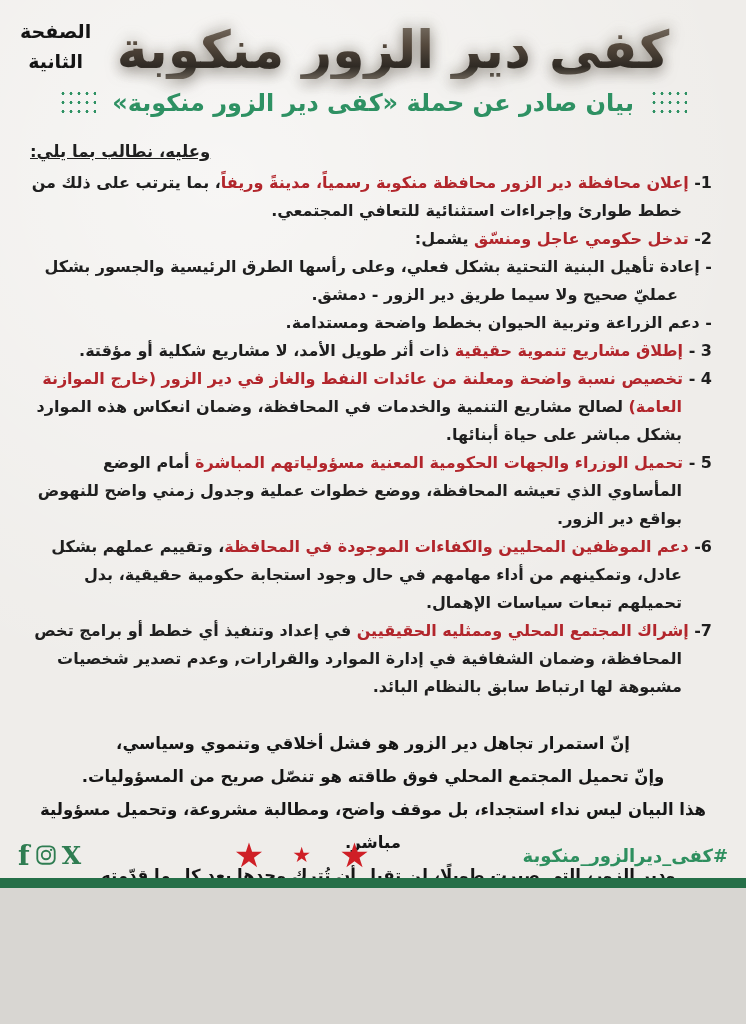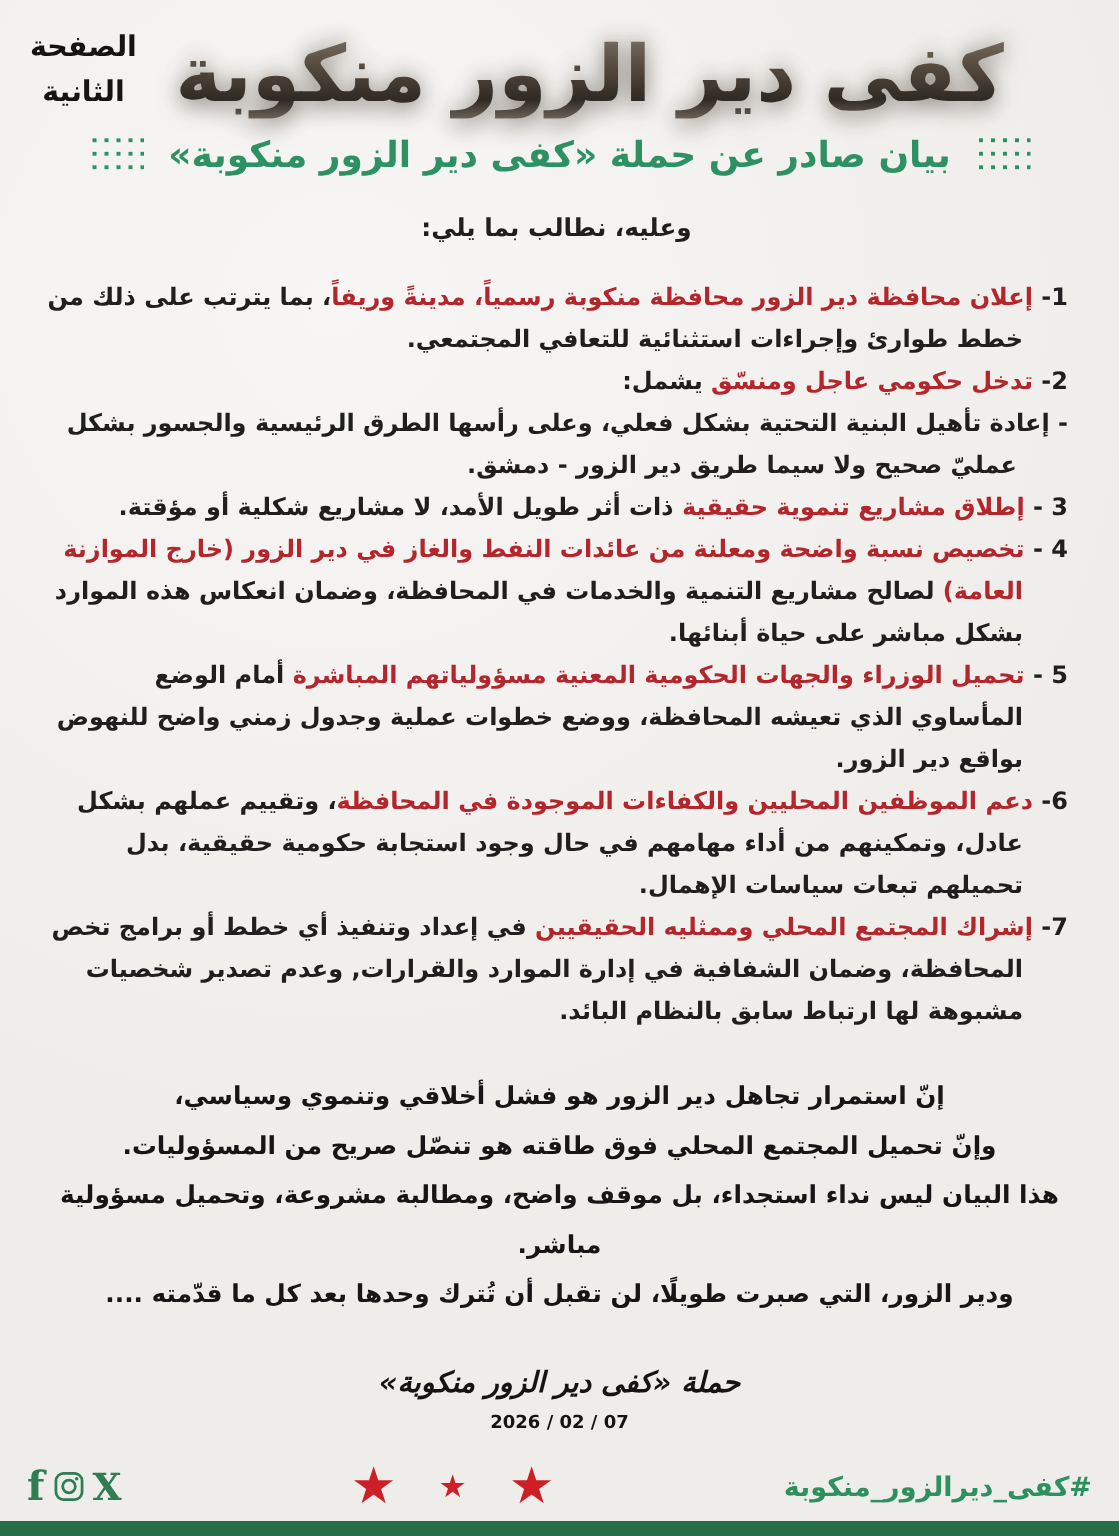--- a/index.html
+++ b/index.html
@@ -1,18 +1,18 @@
 <!DOCTYPE html>
 <html lang="ar"><head>
 <meta charset="utf-8">
 <style>
   html,body{margin:0;padding:0;background:#d8d6d2;}
   .page{
     position:relative;
-    width:746px;height:1024px;
+    width:746px;height:888px;
     margin:0 auto;
     background:#efedea;
     background-image:radial-gradient(circle at 30% 20%, rgba(255,255,255,.5), rgba(0,0,0,0) 60%);
     font-family:"DejaVu Sans", sans-serif;
     color:#1f1f1f;
     overflow:hidden;
     direction:rtl;
   }
   
   .page-label{
@@ -39,21 +39,21 @@
   .dots{
     width:37px;height:28px;flex:0 0 auto;
     background-image:radial-gradient(circle,#2e9163 1.4px, transparent 1.6px);
     background-size:8px 9px;background-position:0 0;
   }
   .subtitle{
     font-size:24px;font-weight:bold;color:#2e9163;direction:rtl;
   }
   
   .content{padding:20px 34px 0 30px;}
-  .intro{font-size:16.5px;font-weight:bold;line-height:30px;margin:0 0 17px 0;text-align:center;}
+  .intro{font-size:16.5px;font-weight:bold;line-height:30px;margin:0 0 2px 0;text-align:left;text-decoration:underline;}
   .demand, .bullet{
     margin:0;font-size:16px;font-weight:bold;line-height:28px;
     text-align:right;direction:rtl;
     padding-right:30px;text-indent:-30px;
   }
   .bullet{padding-right:34px;text-indent:-34px;}
   .red-seg{color:#b2262c;}
   .num-seg{color:#1f1f1f;}
   
   .closing{margin-top:26px;padding:0 16px;}
@@ -99,20 +99,21 @@
   </div>
 
   <div class="content">
     <p class="intro">وعليه، نطالب بما يلي:</p>
 
     <p class="demand"><span class="num-seg">1- </span><span class="red-seg">إعلان محافظة دير الزور محافظة منكوبة رسمياً، مدينةً وريفاً</span><span>، بما يترتب على ذلك من خطط طوارئ وإجراءات استثنائية للتعافي المجتمعي.</span></p>
 
     <p class="demand"><span class="num-seg">2- </span><span class="red-seg">تدخل حكومي عاجل ومنسّق</span><span> يشمل:</span></p>
 
     <p class="bullet">- إعادة تأهيل البنية التحتية بشكل فعلي، وعلى رأسها الطرق الرئيسية والجسور بشكل عمليّ صحيح ولا سيما طريق دير الزور - دمشق.</p>
+    <p class="bullet">- دعم الزراعة وتربية الحيوان بخطط واضحة ومستدامة.</p>
 
     <p class="demand"><span class="num-seg">3 - </span><span class="red-seg">إطلاق مشاريع تنموية حقيقية</span><span> ذات أثر طويل الأمد، لا مشاريع شكلية أو مؤقتة.</span></p>
 
     <p class="demand"><span class="num-seg">4 - </span><span class="red-seg">تخصيص نسبة واضحة ومعلنة من عائدات النفط والغاز في دير الزور (خارج الموازنة العامة)</span><span> لصالح مشاريع التنمية والخدمات في المحافظة، وضمان انعكاس هذه الموارد بشكل مباشر على حياة أبنائها.</span></p>
 
     <p class="demand"><span class="num-seg">5 - </span><span class="red-seg">تحميل الوزراء والجهات الحكومية المعنية مسؤولياتهم المباشرة</span><span> أمام الوضع المأساوي الذي تعيشه المحافظة، ووضع خطوات عملية وجدول زمني واضح للنهوض بواقع دير الزور.</span></p>
 
     <p class="demand"><span class="num-seg">6- </span><span class="red-seg">دعم الموظفين المحليين والكفاءات الموجودة في المحافظة</span><span>، وتقييم عملهم بشكل عادل، وتمكينهم من أداء مهامهم في حال وجود استجابة حكومية حقيقية، بدل تحميلهم تبعات سياسات الإهمال.</span></p>
 
     <p class="demand"><span class="num-seg">7- </span><span class="red-seg">إشراك المجتمع المحلي وممثليه الحقيقيين</span><span> في إعداد وتنفيذ أي خطط أو برامج تخص المحافظة، وضمان الشفافية في إدارة الموارد والقرارات, وعدم تصدير شخصيات مشبوهة لها ارتباط سابق بالنظام البائد.</span></p>

